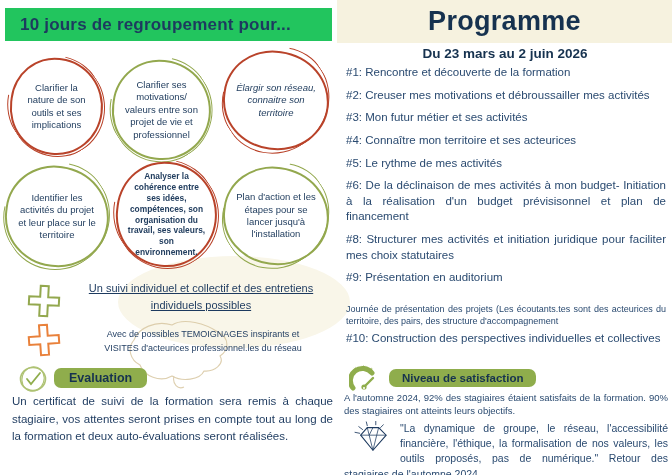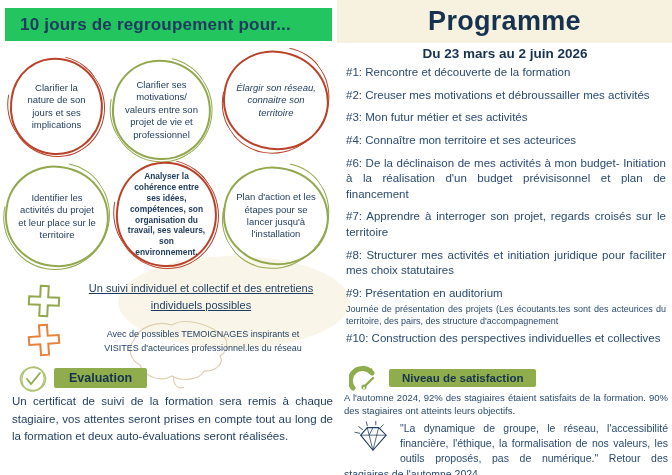--- a/index.html
+++ b/index.html
@@ -43,49 +43,49 @@
   .pos5{left:114px;top:160px;width:105px;height:109px;}
   .pos5 span{font-size:8.4px;font-weight:bold;}
   .pos6{left:221px;top:165px;width:110px;height:102px;}
   
   .blob{left:118px;top:256px;width:232px;height:92px;border-radius:50%;background:#f9f6e9;z-index:0;}
   .suivi{left:75px;top:280px;width:252px;text-align:center;font-size:11px;font-weight:500;
          line-height:1.5;color:#1d3a5f;z-index:2;text-decoration:underline;}
   .temoignages{left:95px;top:328px;width:216px;text-align:center;font-size:9px;font-weight:500;
          line-height:1.5;color:#1d3a5f;z-index:2;}
   .pill{
-    background:#8fad4c;color:#16324f;font-weight:bold;border-radius:2px;
+    background:#8fad4c;color:#16324f;font-weight:bold;border-radius:7px;
     padding:3px 15px;font-size:12.5px;z-index:2;white-space:nowrap;
   }
   .eval-par{left:12px;top:393px;width:321px;font-size:11.5px;font-weight:500;line-height:1.53;
          text-align:justify;color:#1d3a5f;z-index:2;}
   
   .dates{left:344px;top:46px;width:322px;text-align:center;font-weight:bold;font-size:13.5px;color:#16324f;}
   .prog-list{left:346px;top:65px;width:320px;color:#2a4a70;font-size:11.5px;}
   .prog-list p{margin:0 0 7px 0;line-height:1.36;text-align:justify;}
-  .prog-list p.pre-note{margin-bottom:1px;}
+  .prog-list p.pre-note{margin-bottom:17px;}
   .prog-list p.note{font-size:9px;line-height:1.35;margin:0 0 4px 0;}
   .sat-text{left:344px;top:391px;width:324px;font-size:9.5px;font-weight:500;line-height:1.42;
          text-align:justify;color:#2a4a70;}
   .quote{left:344px;top:421px;width:324px;font-size:10.5px;font-weight:500;line-height:1.45;
          text-align:justify;color:#2a4a70;}
   .quote .dia{float:left;width:44px;height:34px;margin:0 6px 0 6px;}
   .sat-pill{left:389px;top:369px;font-size:11.5px;padding:3px 13px;}
   .eval-pill{left:54px;top:368px;}
   svg{display:block;}
 </style>
 </head>
 <body>
 
 <div class="abs left-band">
   <span>10 jours de regroupement pour...</span>
 </div>
 
 <div class="abs circle c-red pos1">
-    <span>Clarifier la nature de son jours et ses implications</span>
+    <span>Clarifier la nature de son outils et ses implications</span>
   </div>
 <div class="abs circle c-green pos2">
     <span>Clarifier ses motivations/ valeurs entre son projet de vie et professionnel</span>
   </div>
 <div class="abs circle c-red pos3">
     <span>Élargir son réseau, connaitre son territoire</span>
   </div>
 <div class="abs circle c-green pos4">
     <span>Identifier les activités du projet et leur place sur le territoire</span>
   </div>
@@ -126,22 +126,22 @@
   <span class="title">Programme</span>
 </div>
 
 <div class="abs dates">Du 23 mars au 2 juin 2026</div>
 
 <div class="abs prog-list">
   <p>#1: Rencontre et découverte de la formation</p>
   <p>#2: Creuser mes motivations et débroussailler mes activités</p>
   <p>#3: Mon futur métier et ses activités</p>
   <p>#4: Connaître mon territoire et ses acteurices</p>
+  <p>#5: Le rythme de mes activités</p>
   <p>#6: De la déclinaison de mes activités à mon budget- Initiation à la réalisation d'un budget prévisisonnel et plan de financement</p>
-  <p>#7: Apprendre à interroger son projet, regards croisés sur le territoire</p>
   <p>#8: Structurer mes activités et initiation juridique pour faciliter mes choix statutaires</p>
   <p class="pre-note">#9: Présentation en auditorium</p>
   <p class="note">Journée de présentation des projets (Les écoutants.tes sont des acteurices du territoire, des pairs, des structure d'accompagnement</p>
   <p>#10: Construction des perspectives individuelles et collectives</p>
 </div>
 
 <svg class="abs" style="left:349px;top:365px;z-index:2" width="32" height="28" viewBox="0 0 32 28">
   <path d="M4 23 A12 12 0 0 1 23 8" fill="none" stroke="#8fad4c" stroke-width="5" stroke-linecap="round"></path>
   <line x1="15" y1="22" x2="24" y2="13" stroke="#8fad4c" stroke-width="2.4" stroke-linecap="round"></line>
   <circle cx="15" cy="22" r="2.6" fill="#8fad4c"></circle>

